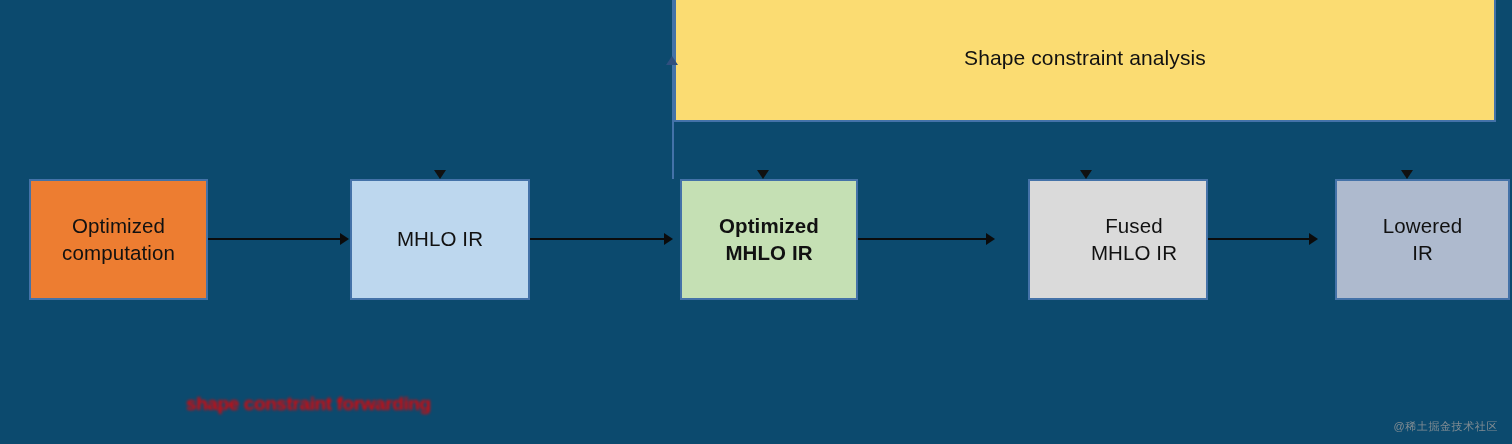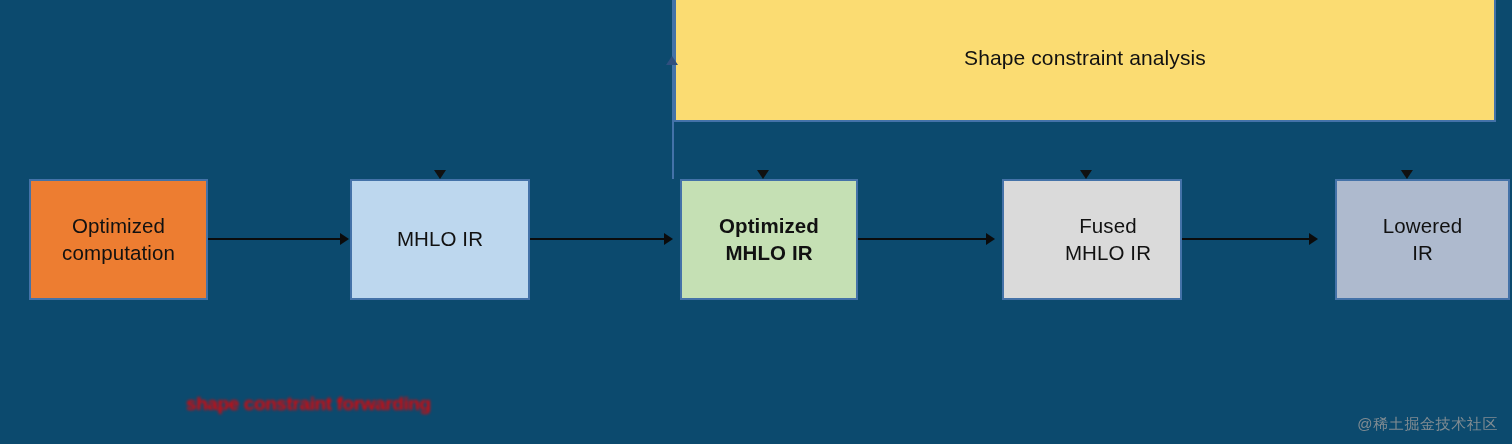--- a/index.html
+++ b/index.html
@@ -42,21 +42,21 @@
 
   
   .pipeline-node {
     top: 179px;
     height: 121px;
     font-size: 20.5px;
   }
   #node-frontend      { left: 29px;   width: 179px; background: #ED7D31; }
   #node-mhlo          { left: 350px;  width: 180px; background: #BDD7EE; }
   #node-optimized     { left: 680px;  width: 178px; background: #C5E0B4; font-weight: bold; }
-  #node-fused         { left: 1002px;  width: 180px; background: #DADADA; padding-left: 32px; }
+  #node-fused         { left: 1028px;  width: 180px; background: #DADADA; padding-left: 32px; }
   #node-lowered       { left: 1319px; width: 175px; background: #AEBACE; margin-left: 16px; }
 
   
   .edge-line {
     position: absolute;
     background: #0B0B0B;
   }
   .edge-h { height: 2px; }
 
   .edge-head {
@@ -104,21 +104,21 @@
     display: flex;
     align-items: center;
   }
 
   
   #watermark {
     position: absolute;
     right: 14px;
     bottom: 10px;
     color: #9A9A9A;
-    font-size: 15px;
+    font-size: 11px;
     letter-spacing: 0.6px;
     opacity: 0.82;
     filter: blur(0.35px);
     white-space: nowrap;
   }
 </style>
 </head>
 <body>
 
 <div id="canvas">

